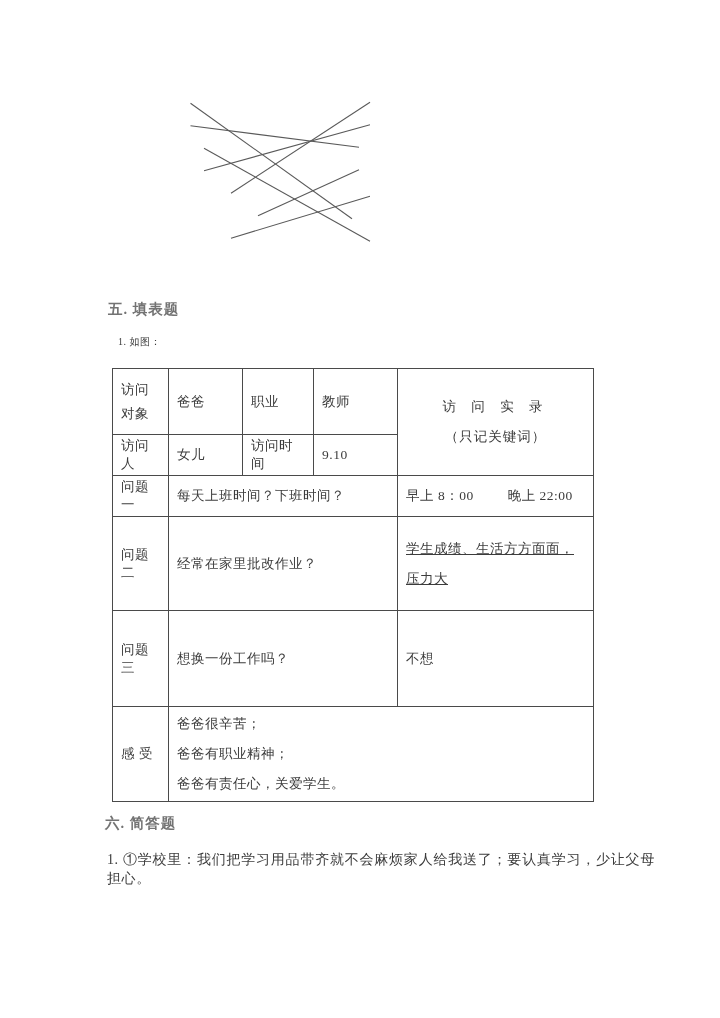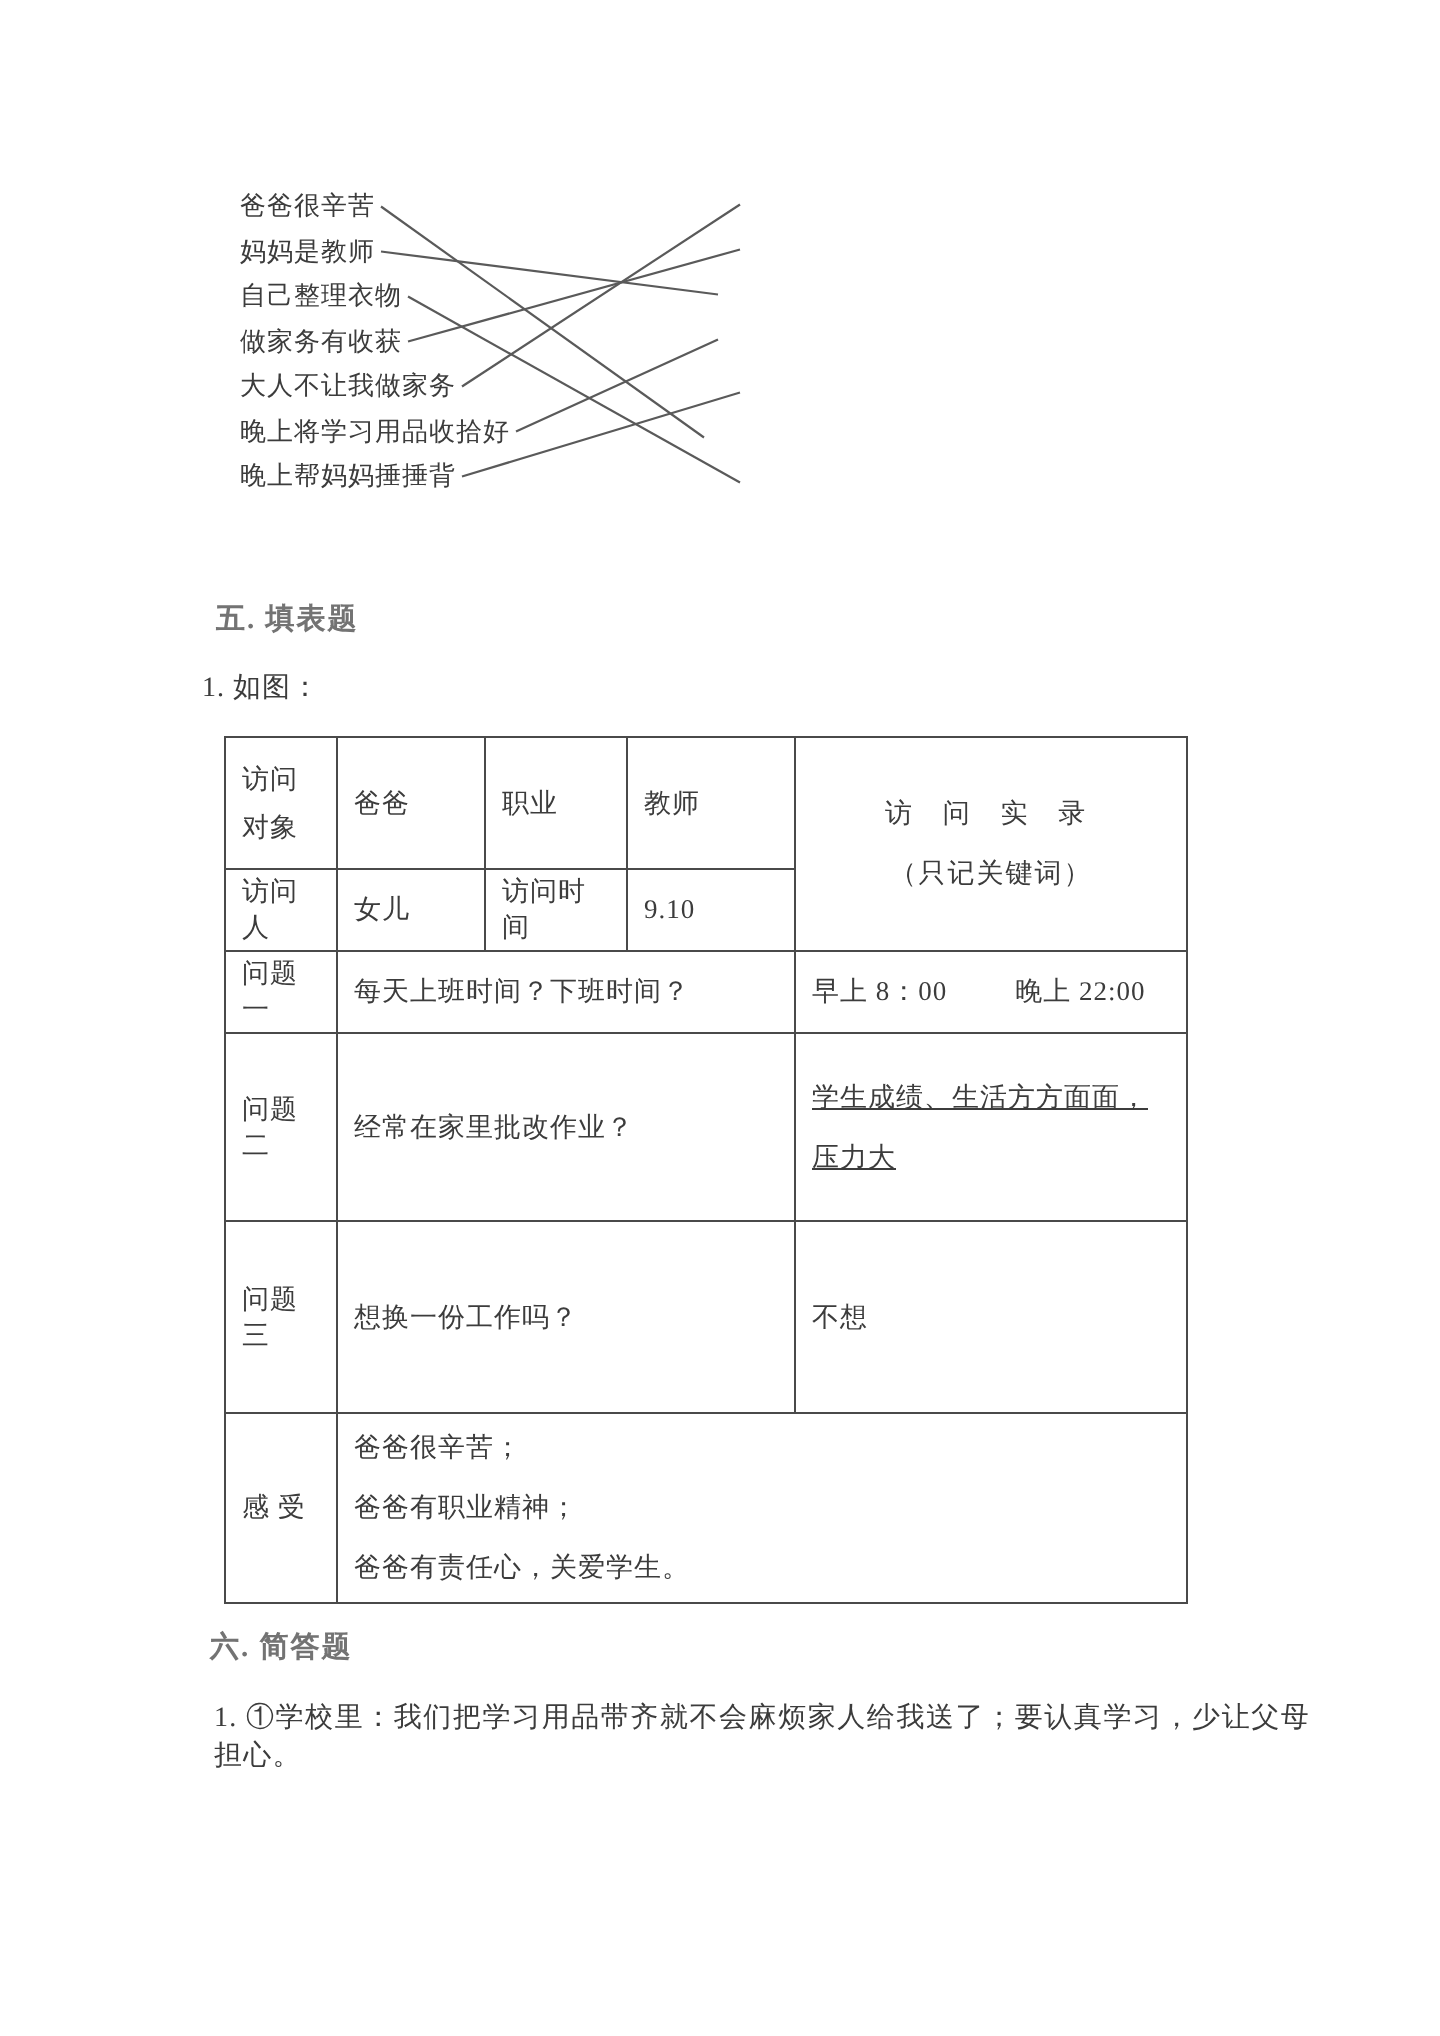--- a/index.html
+++ b/index.html
@@ -22,21 +22,21 @@
   .match-right .match-item:nth-child(1){margin-left:18px;}
   .match-right .match-item:nth-child(2){margin-left:18px;}
   .match-right .match-item:nth-child(3){margin-left:7px;}
   .match-right .match-item:nth-child(4){margin-left:7px;}
   .match-right .match-item:nth-child(5){margin-left:18px;margin-top:4px;}
   .match-right .match-item:nth-child(6){margin-left:0px;}
   .match-right .match-item:nth-child(7){margin-left:18px;}
   
   .sec-title{position:absolute;font-size:14.5px;font-weight:bold;color:#737373;letter-spacing:1px;white-space:nowrap;}
   .sec5-title{left:108px;top:300px;}
-  .sec5-figure{position:absolute;left:101px;top:335px;font-size:14px;letter-spacing:0.5px;}
+  .sec5-figure{position:absolute;left:118px;top:335px;font-size:10px;letter-spacing:0.5px;}
   .sec6-title{left:105px;top:814px;}
   .sec6-answer{
     position:absolute;left:107px;top:851px;width:548px;
     font-size:14px;line-height:18.5px;letter-spacing:0.6px;text-align:justify;
   }
   
   .interview-table{
     position:absolute;left:112px;top:368px;width:481px;
     border-collapse:collapse;table-layout:fixed;
   }
@@ -67,29 +67,20 @@
   <div class="match-area" id="match-area">
     <svg class="match-lines" id="match-lines">
         <line x1="190.5" y1="15.25" x2="352" y2="130.75"></line>
         <line x1="190.5" y1="37.75" x2="359" y2="59.25"></line>
         <line x1="204" y1="60.25" x2="370" y2="153.25"></line>
         <line x1="204" y1="82.75" x2="370" y2="36.75"></line>
         <line x1="231" y1="105.25" x2="370" y2="14.25"></line>
         <line x1="258" y1="127.75" x2="359" y2="81.75"></line>
         <line x1="231" y1="150.25" x2="370" y2="108.25"></line>
       </svg>
-    <div class="match-col match-left">
-      <div class="match-item">爸爸很辛苦</div>
-      <div class="match-item">妈妈是教师</div>
-      <div class="match-item">自己整理衣物</div>
-      <div class="match-item">做家务有收获</div>
-      <div class="match-item">大人不让我做家务</div>
-      <div class="match-item">晚上将学习用品收拾好</div>
-      <div class="match-item">晚上帮妈妈捶捶背</div>
-    </div>
   </div>
 
   <div class="sec-title sec5-title">五. 填表题</div>
   <div class="sec5-figure">1. 如图：</div>
 
   <table class="interview-table">
     <colgroup>
       <col style="width:56px">
         <col style="width:74px">
         <col style="width:71px">

